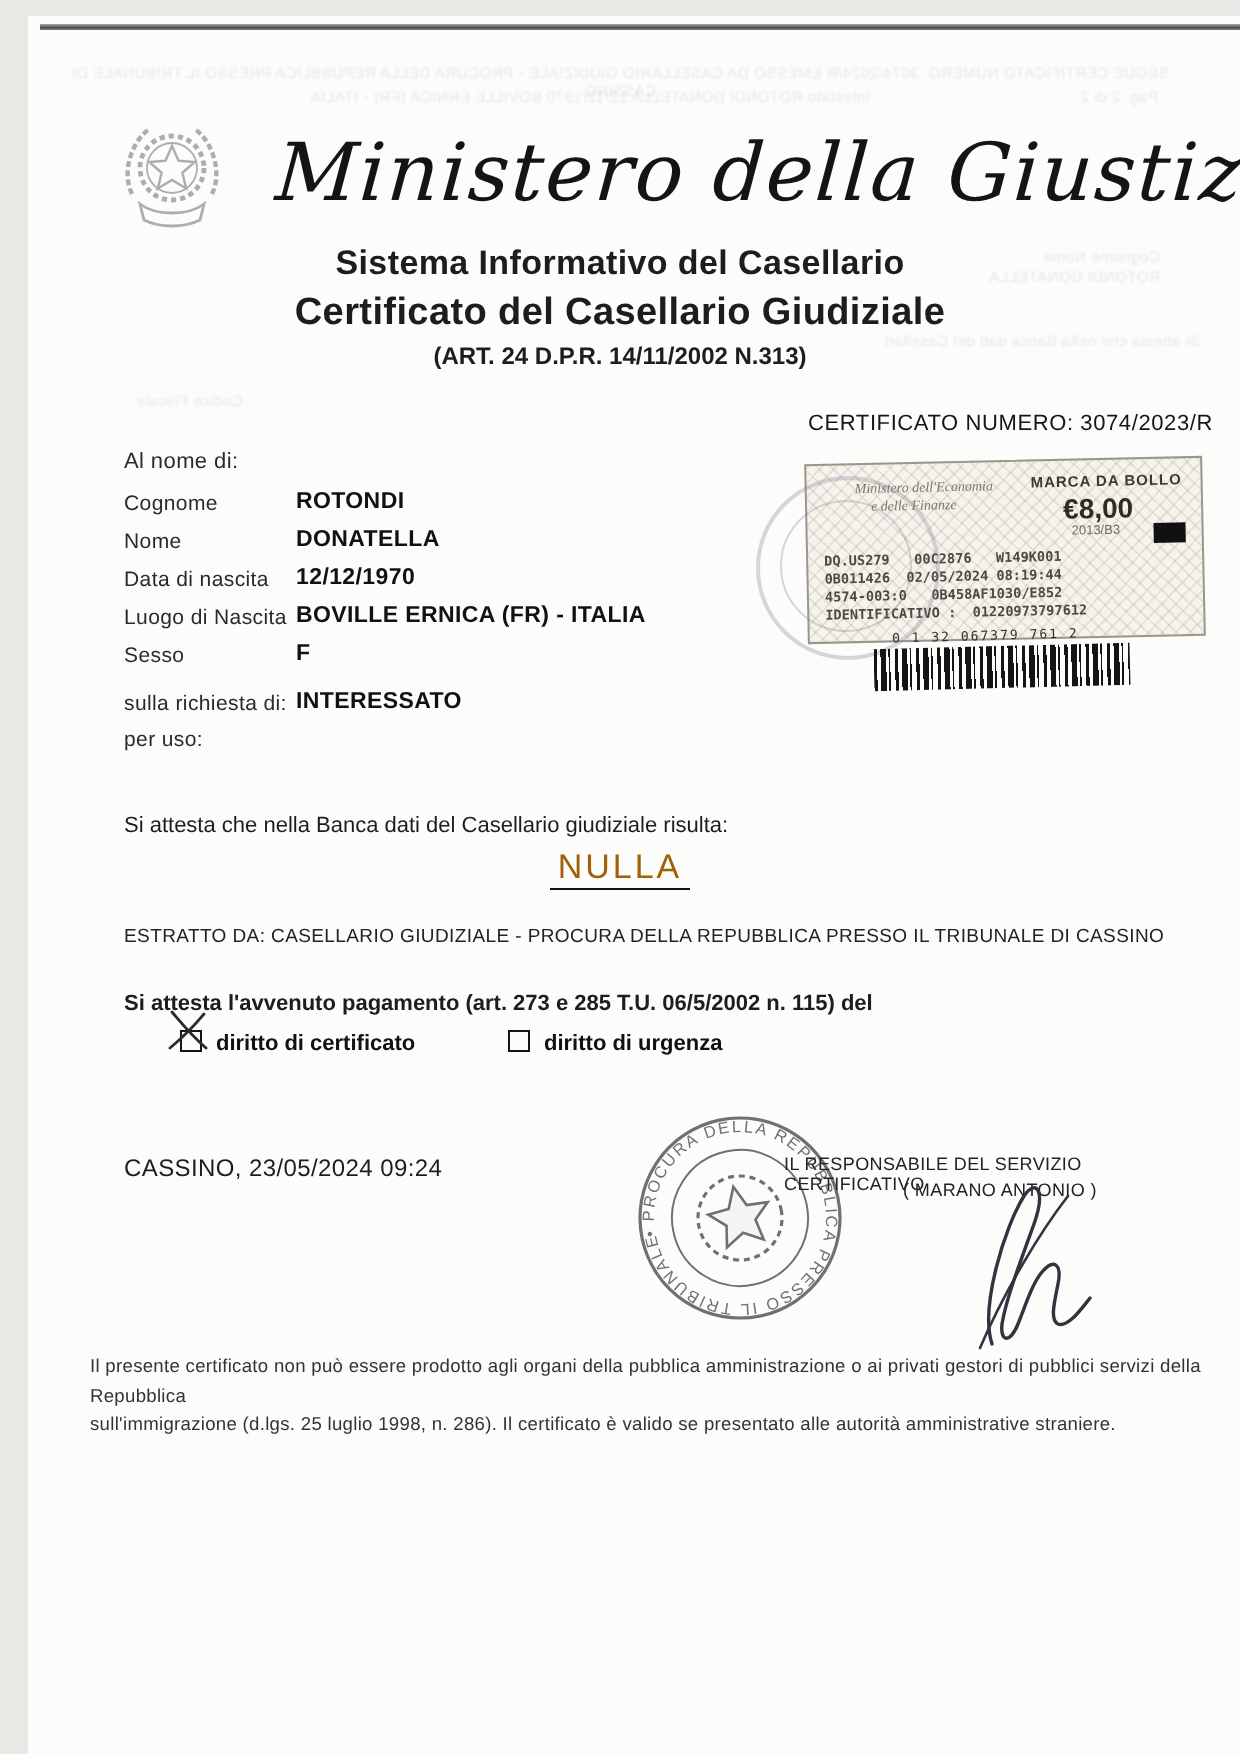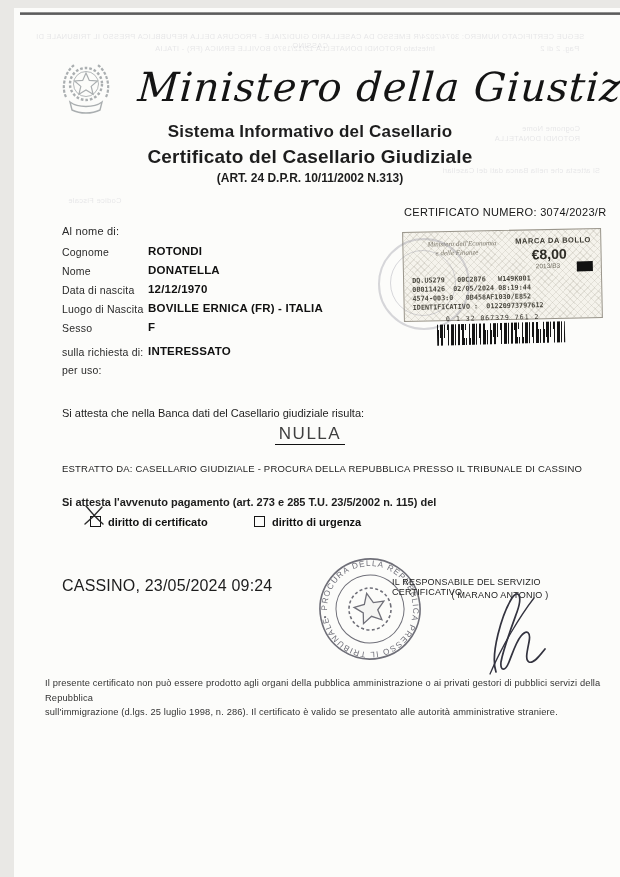--- a/index.html
+++ b/index.html
@@ -38,21 +38,21 @@
   #barcode{left:437px;top:323px;width:128px;height:21px;transform:rotate(-1.5deg);
            background:repeating-linear-gradient(90deg,#141414 0 1.6px,transparent 1.6px 3.4px,
                       #141414 3.4px 6.2px,transparent 6.2px 7.4px,#141414 7.4px 8.2px,transparent 8.2px 10.6px);}
   .barcode-num{font-family:"DejaVu Sans Mono","Liberation Mono",monospace;font-size:6.5px;color:#33312a;letter-spacing:1px;}
   
   .ink{border-radius:50%;border:2px solid #7d7d90;opacity:.30;}
   
   .cb{display:inline-block;width:9px;height:9px;border:1.4px solid #151515;vertical-align:-1px;}
   .cb-label{font-size:11px;font-weight:bold;margin-left:7px;color:#111;}
   .estratto{font-size:9.5px;letter-spacing:.2px;color:#222;}
-  .nulla{font-size:17px;letter-spacing:1.5px;color:#404040;border-bottom:1.6px solid #111;padding:0 4px 1px;}
+  .nulla{font-size:17px;letter-spacing:1.5px;color:#a16207;border-bottom:1.6px solid #111;padding:0 4px 1px;}
   .legal{font-size:9.3px;line-height:14.5px;color:#333;letter-spacing:.15px;}
   .role{font-size:9px;color:#222;letter-spacing:.2px;}
 </style>
 </head>
 <body>
 
 <div id="canvas">
   <div id="sheet"></div>
   <div id="top-edge"></div>
 
@@ -71,21 +71,21 @@
       <polygon points="29,16 32.3,23.4 40.4,24 34.2,29.4 36.1,37.3 29,33 21.9,37.3 23.8,29.4 17.6,24 25.7,23.4" fill="#fdfdfb" stroke-width="1.2"></polygon>
       <path d="M9,40 C4,30 8,15 17,8" stroke-width="2.2" stroke-dasharray="3 1.6"></path>
       <path d="M49,40 C54,30 50,15 41,8" stroke-width="2.2" stroke-dasharray="3 1.6"></path>
       <path d="M13,45 C21,51 37,51 45,45 L43,53 C35,57 23,57 15,53 Z" stroke-width="1.4"></path>
     </g>
   </svg>
 
   <div id="ministry-title" class="abs" style="left:138px;top:64px;width:465px;text-align:center;">Ministero della Giustizia</div>
   <div class="abs h-sys center" style="left:60px;top:122px;width:500px;">Sistema Informativo del Casellario</div>
   <div class="abs h-doc center" style="left:60px;top:146px;width:500px;">Certificato del Casellario Giudiziale</div>
-  <div class="abs h-law center" style="left:60px;top:171px;width:500px;">(ART. 24 D.P.R. 10/11/2002 N.313)</div>
+  <div class="abs h-law center" style="left:60px;top:171px;width:500px;">(ART. 24 D.P.R. 14/11/2002 N.313)</div>
 
   <div class="abs certnum" style="left:404px;top:206px;">CERTIFICATO NUMERO: 3074/2023/R</div>
 
   <div class="abs lbl" style="left:62px;top:225px;font-size:11px;">Al nome di:</div>
 
   <div class="abs lbl" style="left:62px;top:246px;">Cognome</div>
   <div class="abs val" style="left:148px;top:245px;">ROTONDI</div>
   <div class="abs lbl" style="left:62px;top:265px;">Nome</div>
   <div class="abs val" style="left:148px;top:264px;">DONATELLA</div>
   <div class="abs lbl" style="left:62px;top:284px;">Data di nascita</div>
@@ -117,33 +117,33 @@
   <div class="abs lbl" style="left:62px;top:346px;">sulla richiesta di:</div>
   <div class="abs val" style="left:148px;top:345px;">INTERESSATO</div>
   <div class="abs lbl" style="left:62px;top:364px;">per uso:</div>
 
   <div class="abs" style="left:62px;top:407px;font-size:11px;">Si attesta che nella Banca dati del Casellario giudiziale risulta:</div>
   <div class="abs center" style="left:60px;top:424px;width:500px;">
     <span class="nulla">NULLA</span>
   </div>
   <div class="abs estratto" style="left:62px;top:463px;">ESTRATTO DA: CASELLARIO GIUDIZIALE - PROCURA DELLA REPUBBLICA PRESSO IL TRIBUNALE DI CASSINO</div>
 
-  <div class="abs" style="left:62px;top:496px;font-size:11px;font-weight:bold;">Si attesta l'avvenuto pagamento (art. 273 e 285 T.U. 23/5/2002 n. 115) del</div>
+  <div class="abs" style="left:62px;top:496px;font-size:11px;font-weight:bold;">Si attesta l'avvenuto pagamento (art. 273 e 285 T.U. 06/5/2002 n. 115) del</div>
   <div class="abs" style="left:90px;top:512px;">
     <span class="cb"></span><span class="cb-label">diritto di certificato</span>
   </div>
   <svg class="abs" style="left:82px;top:498px;" width="26" height="28" viewBox="0 0 26 28">
     <path d="M4,8 C9,14 14,20 21,26" stroke="#2a2a2a" stroke-width="1.4" fill="none" stroke-linecap="round"></path>
     <path d="M20,9 C15,15 9,21 3,26" stroke="#2a2a2a" stroke-width="1.4" fill="none" stroke-linecap="round"></path>
   </svg>
   <div class="abs" style="left:254px;top:512px;">
     <span class="cb"></span><span class="cb-label">diritto di urgenza</span>
   </div>
 
-  <div class="abs" style="left:62px;top:577px;font-size:16px;letter-spacing:.2px;">CASSINO, 23/05/2024 09:24</div>
+  <div class="abs" style="left:62px;top:577px;font-size:12px;letter-spacing:.2px;">CASSINO, 23/05/2024 09:24</div>
 
   <svg class="abs" style="left:312px;top:553px;opacity:.8;transform:rotate(-12deg);" width="116" height="112" viewBox="0 0 116 112">
     <defs>
       <path id="stampArc" d="M58,56 m-43,0 a43,43 0 1,1 86,0 a43,43 0 1,1 -86,0"></path>
     </defs>
     <circle cx="58" cy="56" r="50" fill="none" stroke="#4c4c58" stroke-width="1.6"></circle>
     <circle cx="58" cy="56" r="34" fill="none" stroke="#4c4c58" stroke-width="1"></circle>
     <text font-size="8.2" fill="#4c4c58" letter-spacing="1.1" font-family="Liberation Sans, sans-serif">
       <textPath href="#stampArc">• PROCURA DELLA REPUBBLICA PRESSO IL TRIBUNALE DI CASSINO •</textPath>
     </text>

